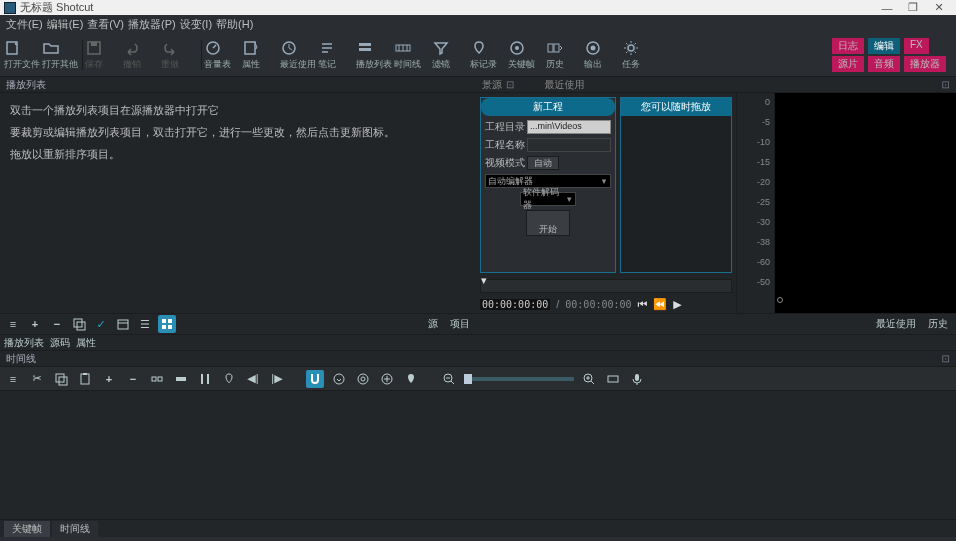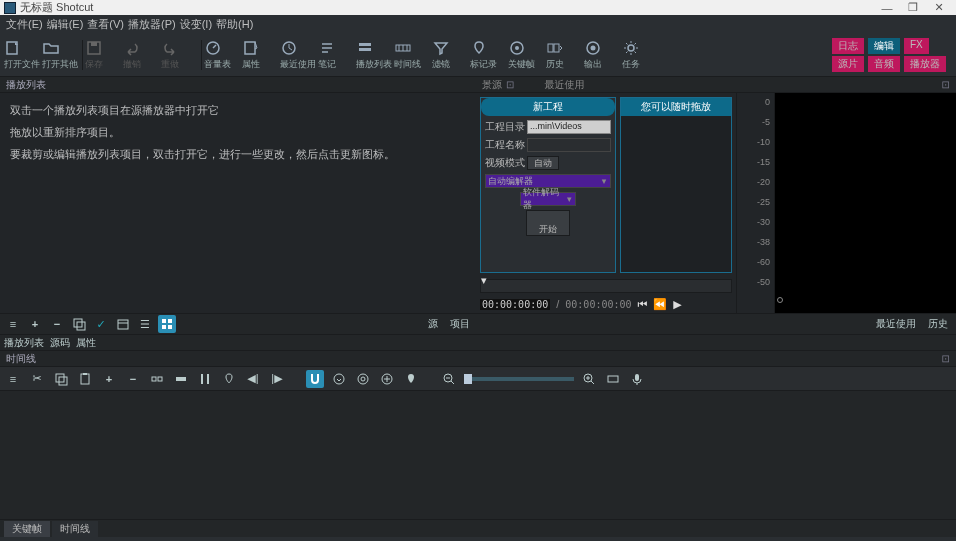--- a/index.html
+++ b/index.html
@@ -44,21 +44,21 @@
 
 .mid-pane { width: 260px; display: flex; flex-direction: column; background: #222528; }
 .mid-top { flex: 1; display: flex; padding: 4px; gap: 4px; }
 .new-proj { width: 136px; border: 1px solid #1a6d8f; background: #2a2e32; }
 .new-proj-hdr { background: #0d6a8a; color: #fff; text-align: center; padding: 2px 0; font-size: 10px; border-radius: 8px; }
 .new-proj-body { padding: 4px; display: flex; flex-direction: column; gap: 4px; }
 .form-row { display: flex; align-items: center; gap: 2px; }
 .form-lbl { color: #bbb; width: 40px; font-size: 10px; }
 .form-inp { flex: 1; height: 14px; background: #cfcfcf; border: 1px solid #888; font-size: 9px; color: #222; padding: 0 2px; overflow: hidden; }
 .form-btn { height: 14px; background: #3a3e42; border: 1px solid #1a1c1e; color: #bbb; padding: 0 6px; font-size: 9px; cursor: default; }
-.dropdown { background: #4c1d95; border: 1px solid #444; height: 14px; flex: 1; color: #aaa; font-size: 9px; display: flex; align-items: center; justify-content: space-between; padding: 0 2px; }
+.dropdown { background: #000000; border: 1px solid #444; height: 14px; flex: 1; color: #aaa; font-size: 9px; display: flex; align-items: center; justify-content: space-between; padding: 0 2px; }
 .chev { width: 8px; text-align: center; color: #888; }
 
 .recent-proj { flex: 1; border: 1px solid #1a6d8f; background: #1e2124; }
 .recent-proj-hdr { background: #0d6a8a; color: #fff; text-align: center; padding: 2px 0; font-size: 10px; }
 
 .mid-track { height: 14px; background: #2a2d30; border: 1px solid #1a1c1e; margin: 2px 4px; position: relative; }
 .mid-track .mark { position: absolute; left: 0; top: -6px; color: #ddd; }
 
 .mid-transport { height: 18px; display: flex; align-items: center; gap: 6px; padding: 0 4px; }
 .tc { background: #111; color: #ccc; padding: 0 2px; font-family: monospace; font-size: 10px; }
@@ -298,22 +298,22 @@
     <span style="margin-left:30px">最近使用</span>
   </div>
   <div class="panel-hdr right">
       <span style="margin-left:auto" class="x">⊡</span>
     </div>
 </div>
 
 <div class="main">
   <div class="left-pane">
     <div class="line">双击一个播放列表项目在源播放器中打开它</div>
+    <div class="line">要裁剪或编辑播放列表项目，双击打开它，进行一些更改，然后点击更新图标。</div>
     <div class="line">拖放以重新排序项目。</div>
-    <div class="line">要裁剪或编辑播放列表项目，双击打开它，进行一些更改，然后点击更新图标。</div>
   </div>
 
   <div class="mid-pane">
     <div class="mid-top">
       <div class="new-proj">
         <div class="new-proj-hdr">新工程</div>
         <div class="new-proj-body">
           <div class="form-row">
             <span class="form-lbl">工程目录</span>
             <span class="form-inp">...min\Videos</span>

